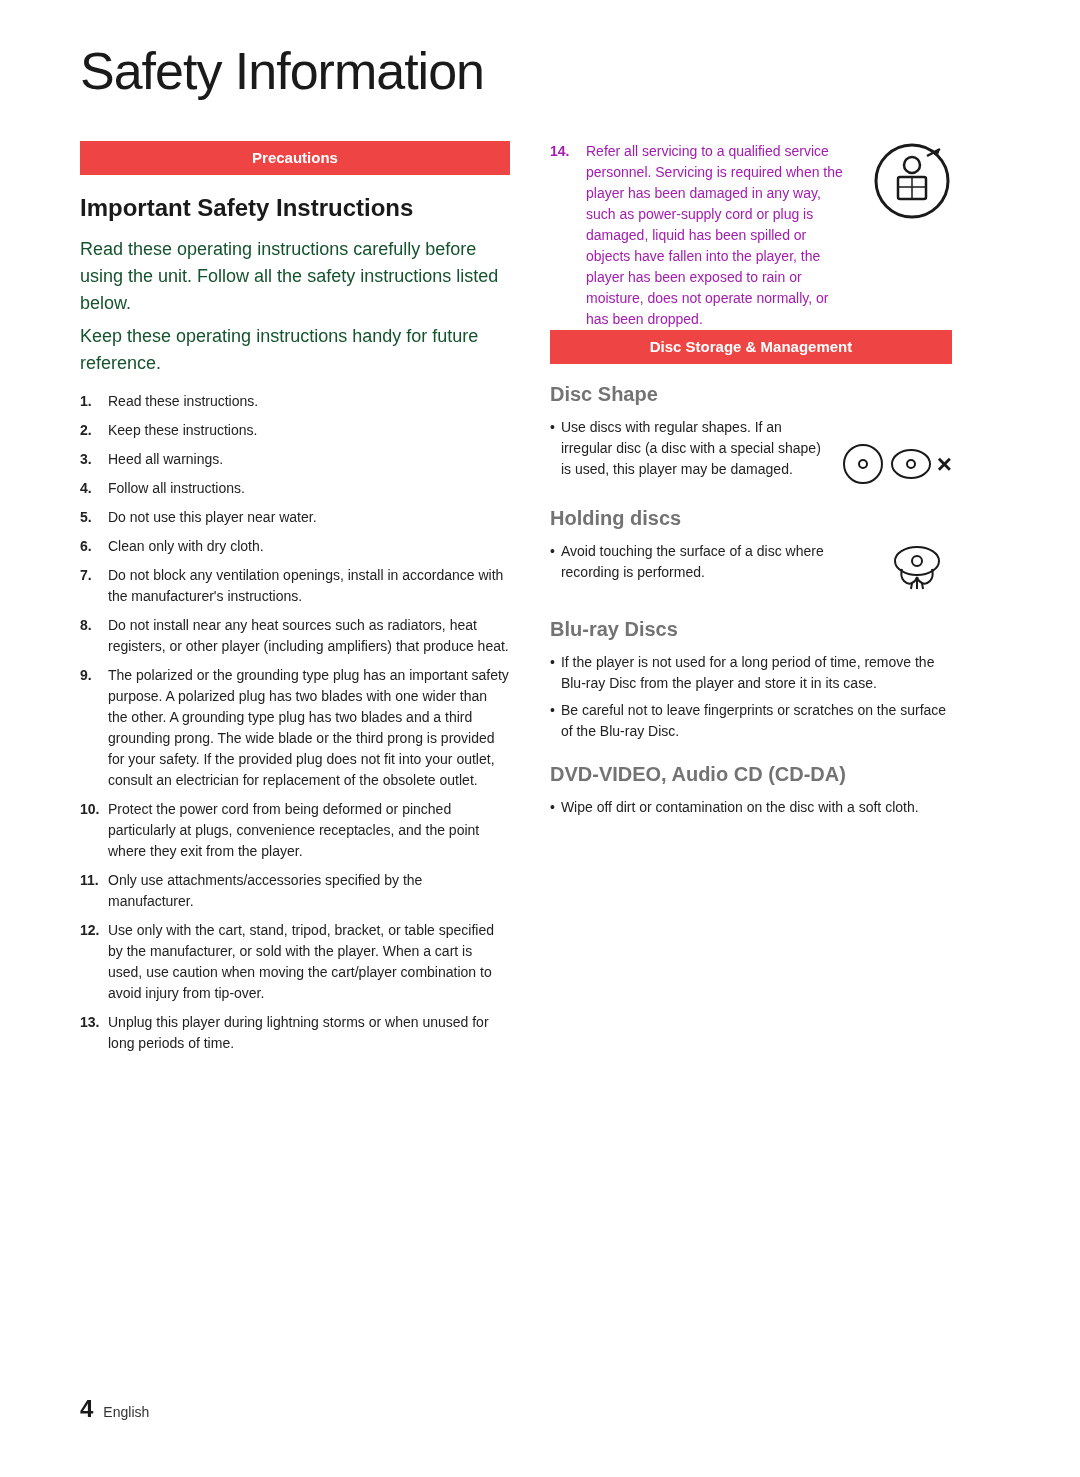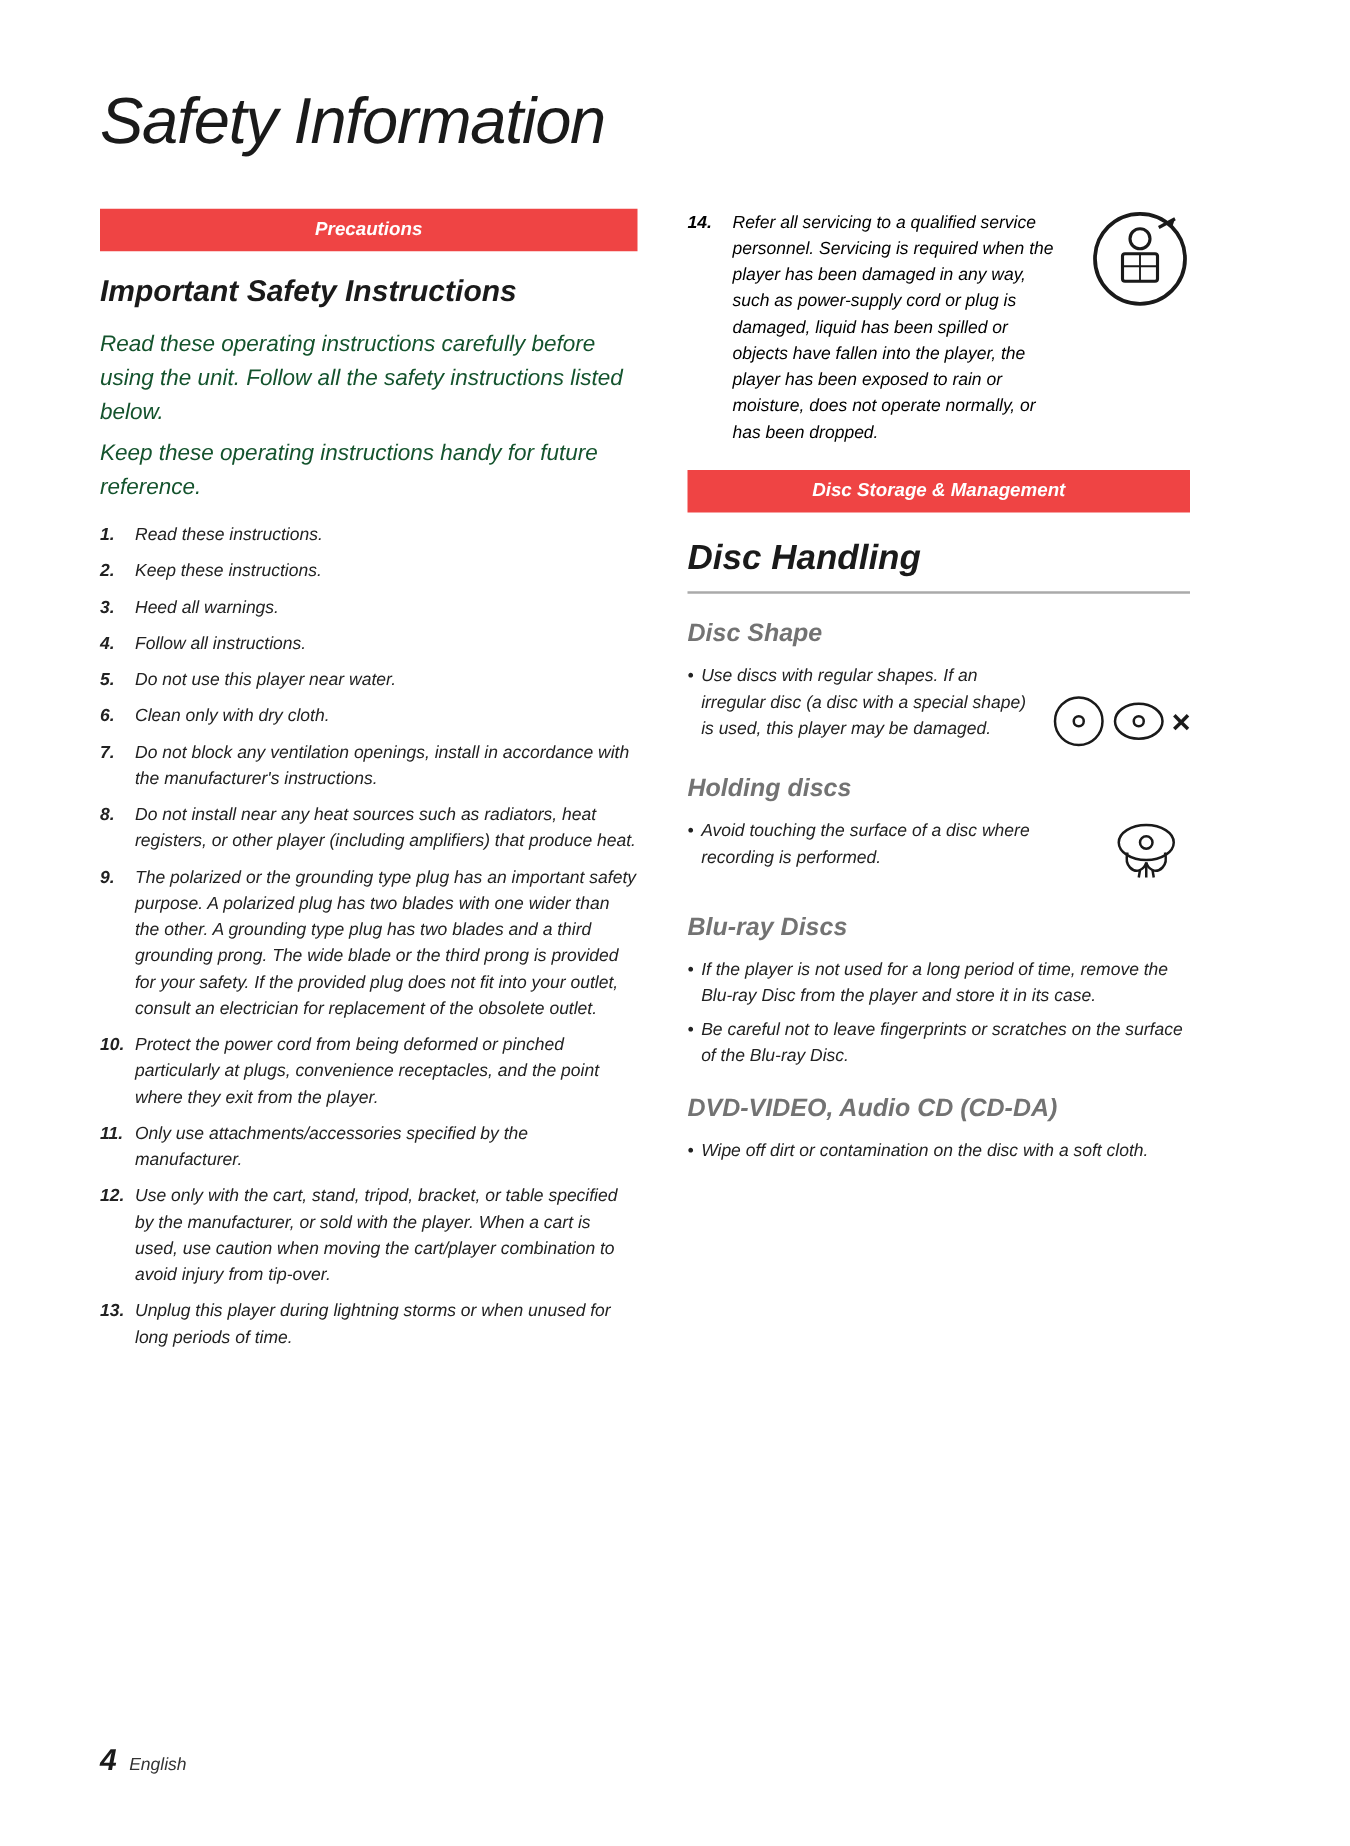--- a/index.html
+++ b/index.html
@@ -14,24 +14,23 @@
       width: 1080px;
       min-height: 1477px;
       color: #1a1a1a;
       font-size: 15px;
       line-height: 1.45;
     }
 
     .page {
       width: 1032px;
       min-height: 1477px;
-      padding: 60px 80px 60px 80px;
+      padding: 34px 80px 60px 80px;
       position: relative;
       background: #ffffff;
-      font-style: italic;
     }
 
     .page-title {
       font-size: 52px;
       font-weight: 300;
       color: #1a1a1a;
       margin-bottom: 32px;
       letter-spacing: -1px;
     }
 
@@ -89,24 +88,23 @@
 
     .numbered-list li .num {
       font-weight: bold;
       min-width: 22px;
       flex-shrink: 0;
     }
 
     .right-item-14 {
       display: flex;
       gap: 14px;
-      margin-bottom: 20px;
       font-size: 14px;
       line-height: 1.5;
-      color: #000000;
+      color: #a21caf;
     }
 
     .right-item-14 .num {
       font-weight: bold;
       min-width: 22px;
       flex-shrink: 0;
     }
 
     .right-item-14 .text-block {
       flex: 1;
@@ -321,21 +319,20 @@
 
             <line x1="55" y1="15" x2="68" y2="8" stroke="#1a1a1a" stroke-width="2.5"></line>
             <polygon points="68,8 62,10 66,14" fill="#1a1a1a"></polygon>
           </svg>
         </div>
       </div>
 
       <div class="section-header">Disc Storage &amp; Management</div>
 
       <div class="disc-handling-section">
-        <h2 class="disc-handling-title">Disc Handling</h2>
 
         <div class="sub-section">
           <h3 class="sub-section-title">Disc Shape</h3>
           <div class="disc-shape-row">
             <div class="disc-shape-text">
               <ul class="bullet-list">
                 <li>
                   <span>Use discs with regular shapes. If an irregular disc (a disc with a special shape) is used, this player may be damaged.</span>
                 </li>
               </ul>

